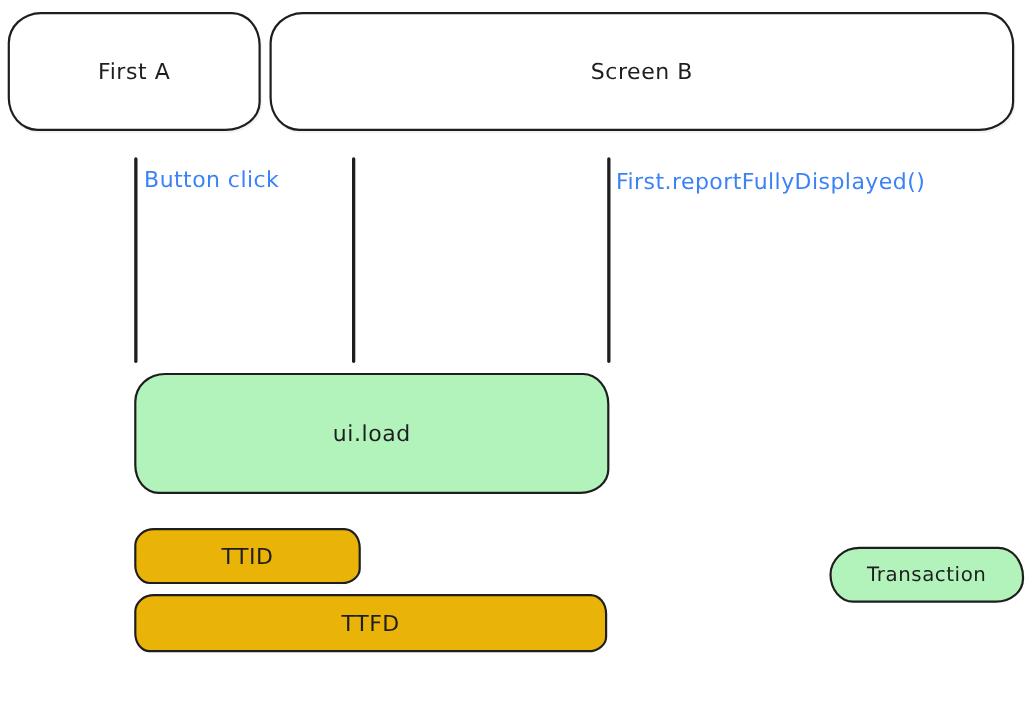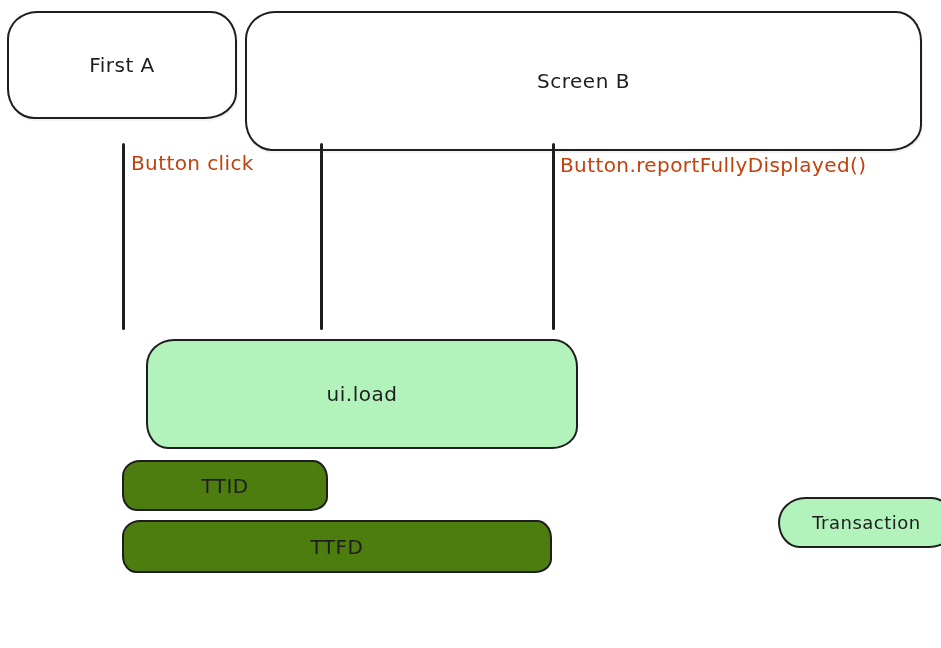--- a/index.html
+++ b/index.html
@@ -27,53 +27,53 @@
     font-size: 20px;
     letter-spacing: 0.5px;
     color: #1e1e1e;
     background: #ffffff;
   }
   .screen-box {
     border-radius: 30px 26px 32px 27px / 28px 30px 26px 30px;
     box-shadow: 1px 2px 0 rgba(30,30,30,0.06);
   }
   .screen-a { left: 7px;   top: 11px; width: 230px; height: 108px; }
-  .screen-b { left: 245px; top: 11px; width: 677px; height: 140px; }
+  .screen-b { left: 245px; top: 11px; width: 677px; height: 108px; }
 
   
   .vline {
     position: absolute;
     width: 3px;
     background: #1e1e1e;
     border-radius: 2px;
   }
   .vline-1 { left: 122px; top: 143px; height: 187px; }
   .vline-2 { left: 320px; top: 143px; height: 187px; }
   .vline-3 { left: 552px; top: 143px; height: 187px; }
 
   .event-label {
     position: absolute;
     font-size: 20px;
     letter-spacing: 0.4px;
     white-space: nowrap;
-    color: #c2410c;
+    color: #3b82f6;
   }
   .label-1 { left: 131px; top: 151px; }
   .label-2 { left: 328px; top: 155px; }
   .label-3 { left: 560px; top: 153px; }
 
   
   .bar-green {
     background: #b2f2bb;
     border-radius: 28px 24px 26px 22px / 26px 28px 22px 26px;
-    margin-left: 24px;
   }
   .bar-blue {
-    background: #4d7c0f;
+    background: #eab308;
     border-radius: 18px 15px 17px 14px / 16px 18px 14px 17px;
+    margin-top: 20px;
   }
   .bar-uiload { left: 122px; top: 339px; width: 432px; height: 110px; }
   
   .bar-uiload::before {
     content: "";
     position: absolute;
     left: 60px; right: 60px; top: -6px;
     height: 14px;
     background: #b2f2bb;
     border-radius: 50% / 9px;
@@ -96,21 +96,21 @@
   </div>
   <div class="sketch screen-box screen-b">
     <span>Screen B</span>
   </div>
 
   <div class="vline vline-1"></div>
   <div class="vline vline-2"></div>
   <div class="vline vline-3"></div>
 
   <div class="event-label label-1">Button click</div>
-  <div class="event-label label-3">Button.reportFullyDisplayed()</div>
+  <div class="event-label label-3">First.reportFullyDisplayed()</div>
 
   <div class="sketch bar-green bar-uiload">
     <span>ui.load</span>
   </div>
   <div class="sketch bar-blue bar-ttid">
     <span>TTID</span>
   </div>
   <div class="sketch bar-blue bar-ttfd">
     <span>TTFD</span>
   </div>

